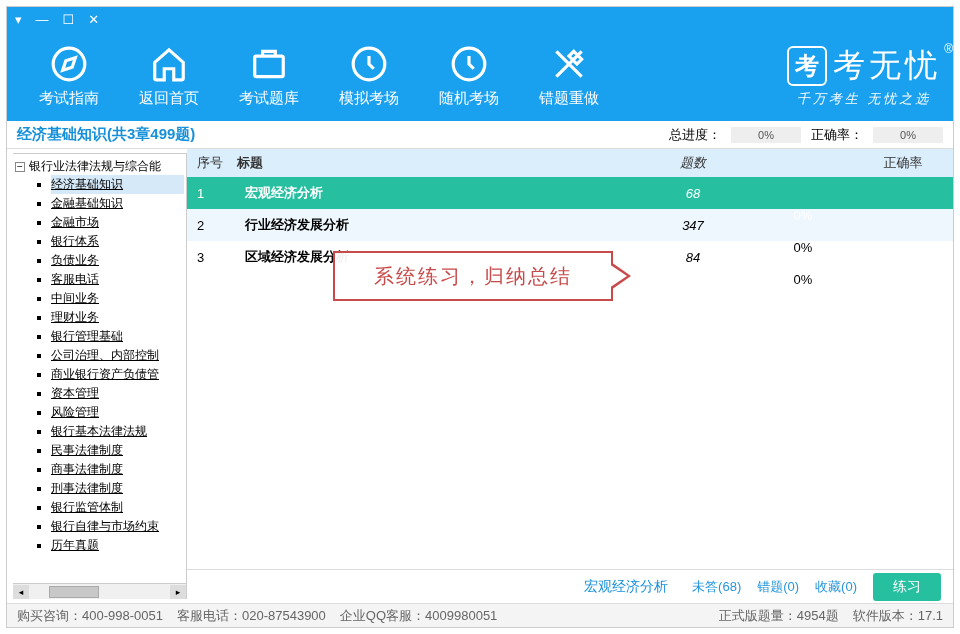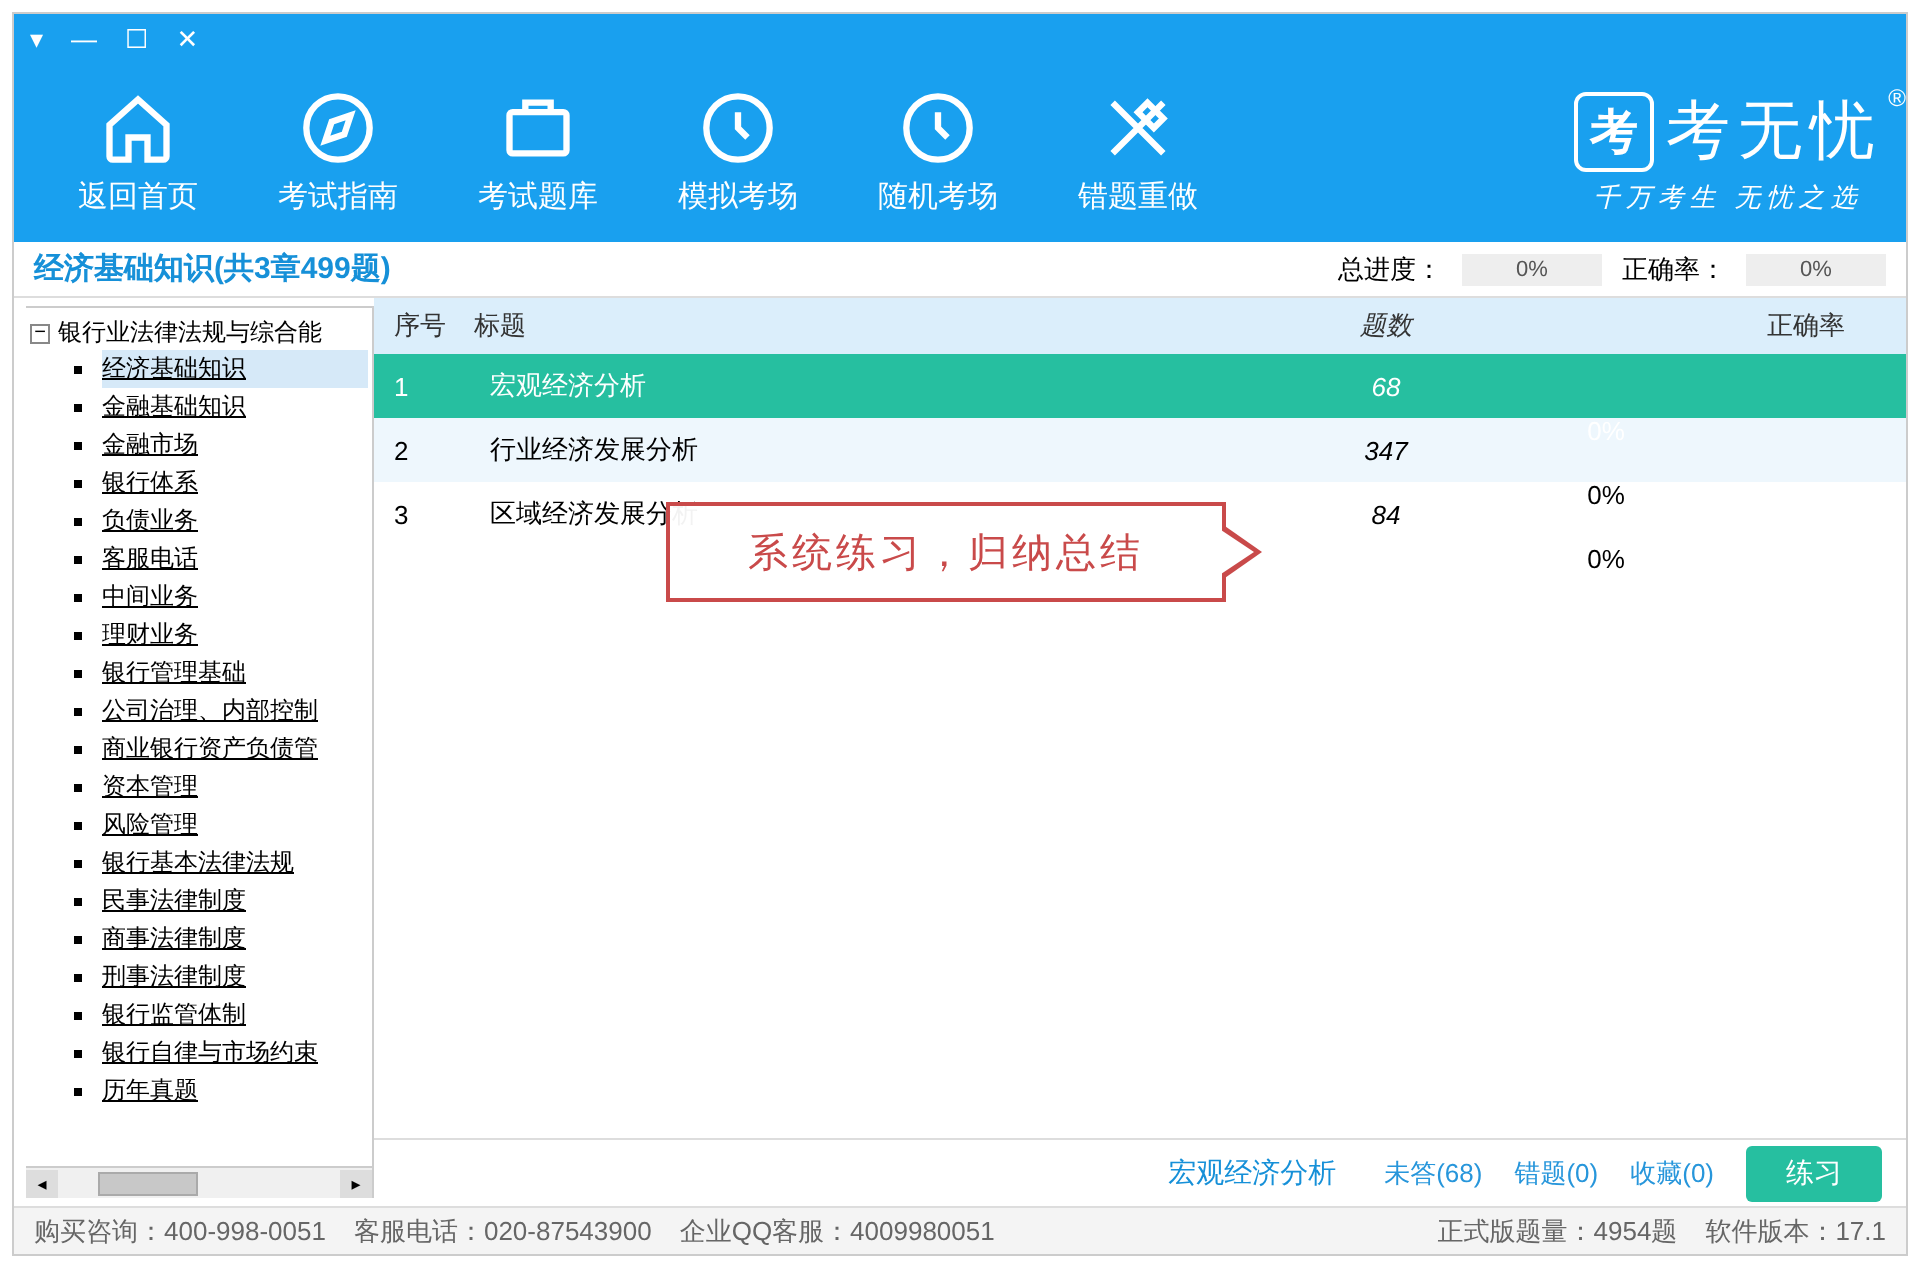--- a/index.html
+++ b/index.html
@@ -30,21 +30,21 @@
 .tree-toggle { width: 10px; height: 10px; border: 1px solid #888; display: inline-flex; align-items: center; justify-content: center; font-size: 10px; line-height: 1; }
 .tree-children { margin-left: 22px; }
 .tree-item { padding: 1px 0; list-style: square; margin-left: 14px; text-decoration: underline; }
 .tree-item.selected { background: #d6e9f8; }
 .sidebar-scroll { position: absolute; bottom: 0; left: 0; right: 0; height: 16px; background: #f0f0f0; border-top: 1px solid #ccc; display: flex; align-items: center; }
 .scroll-btn { width: 16px; height: 14px; background: #ddd; display: flex; align-items: center; justify-content: center; font-size: 9px; }
 .scroll-thumb { width: 50px; height: 12px; background: #c8c8c8; margin-left: 20px; border: 1px solid #aaa; }
 .content { flex: 1; display: flex; flex-direction: column; position: relative; }
 .thead { display: flex; background: #dbeefb; height: 28px; align-items: center; font-size: 13px; color: #333; padding: 0 10px; }
 .col-idx { width: 40px; }
-.col-title { flex: 1; }
+.col-title { flex: 1; font-weight: bold; }
 .col-cnt { width: 100px; text-align: center; font-style: italic; }
 .col-prog { width: 120px; text-align: center; margin-top: 44px; }
 .col-acc { width: 80px; text-align: center; }
 .trow { display: flex; height: 32px; align-items: center; font-size: 13px; padding: 0 10px; }
 .trow.selected { background: #26bfa0; color: #fff; }
 .trow.alt { background: #eef7fd; }
 .trow .col-title { padding-left: 8px; }
 .callout { position: absolute; top: 102px; left: 110px; width: 280px; height: 50px; border: 2px solid #c94a4a; background: rgba(255,255,255,0.95); display: flex; align-items: center; justify-content: center; font-size: 20px; color: #c94a4a; letter-spacing: 2px; margin-left: 36px; }
 .callout::after { content: ""; position: absolute; right: -20px; top: 50%; transform: translateY(-50%); width: 0; height: 0; border-top: 14px solid transparent; border-bottom: 14px solid transparent; border-left: 20px solid #c94a4a; }
 .callout::before { content: ""; position: absolute; right: -16px; top: 50%; transform: translateY(-50%); width: 0; height: 0; border-top: 12px solid transparent; border-bottom: 12px solid transparent; border-left: 18px solid #fff; z-index: 1; }
@@ -65,33 +65,33 @@
       <span class="titlebar-btn">—</span>
       <span class="titlebar-btn">☐</span>
       <span class="titlebar-btn">✕</span>
     </div>
   </div>
 
   <div class="navbar">
     <div class="nav-item">
       <div class="nav-icon">
           <svg width="38" height="38" viewBox="0 0 24 24">
-            <path d="M3 11l9-8 9 8v10a1 1 0 01-1 1h-5v-7h-6v7H4a1 1 0 01-1-1z"></path>
-          </svg>
-        </div>
-      <span class="nav-label">返回首页</span>
-    </div>
-    <div class="nav-item">
-      <div class="nav-icon">
-          <svg width="38" height="38" viewBox="0 0 24 24">
             <circle cx="12" cy="12" r="10"></circle>
             <polygon points="16 8 10 10 8 16 14 14"></polygon>
           </svg>
         </div>
       <span class="nav-label">考试指南</span>
+    </div>
+    <div class="nav-item">
+      <div class="nav-icon">
+          <svg width="38" height="38" viewBox="0 0 24 24">
+            <path d="M3 11l9-8 9 8v10a1 1 0 01-1 1h-5v-7h-6v7H4a1 1 0 01-1-1z"></path>
+          </svg>
+        </div>
+      <span class="nav-label">返回首页</span>
     </div>
     <div class="nav-item">
       <div class="nav-icon">
           <svg width="38" height="38" viewBox="0 0 24 24">
             <rect x="3" y="7" width="18" height="13" rx="1"></rect>
             <path d="M8 7V4h8v3"></path>
           </svg>
         </div>
       <span class="nav-label">考试题库</span>
     </div>

